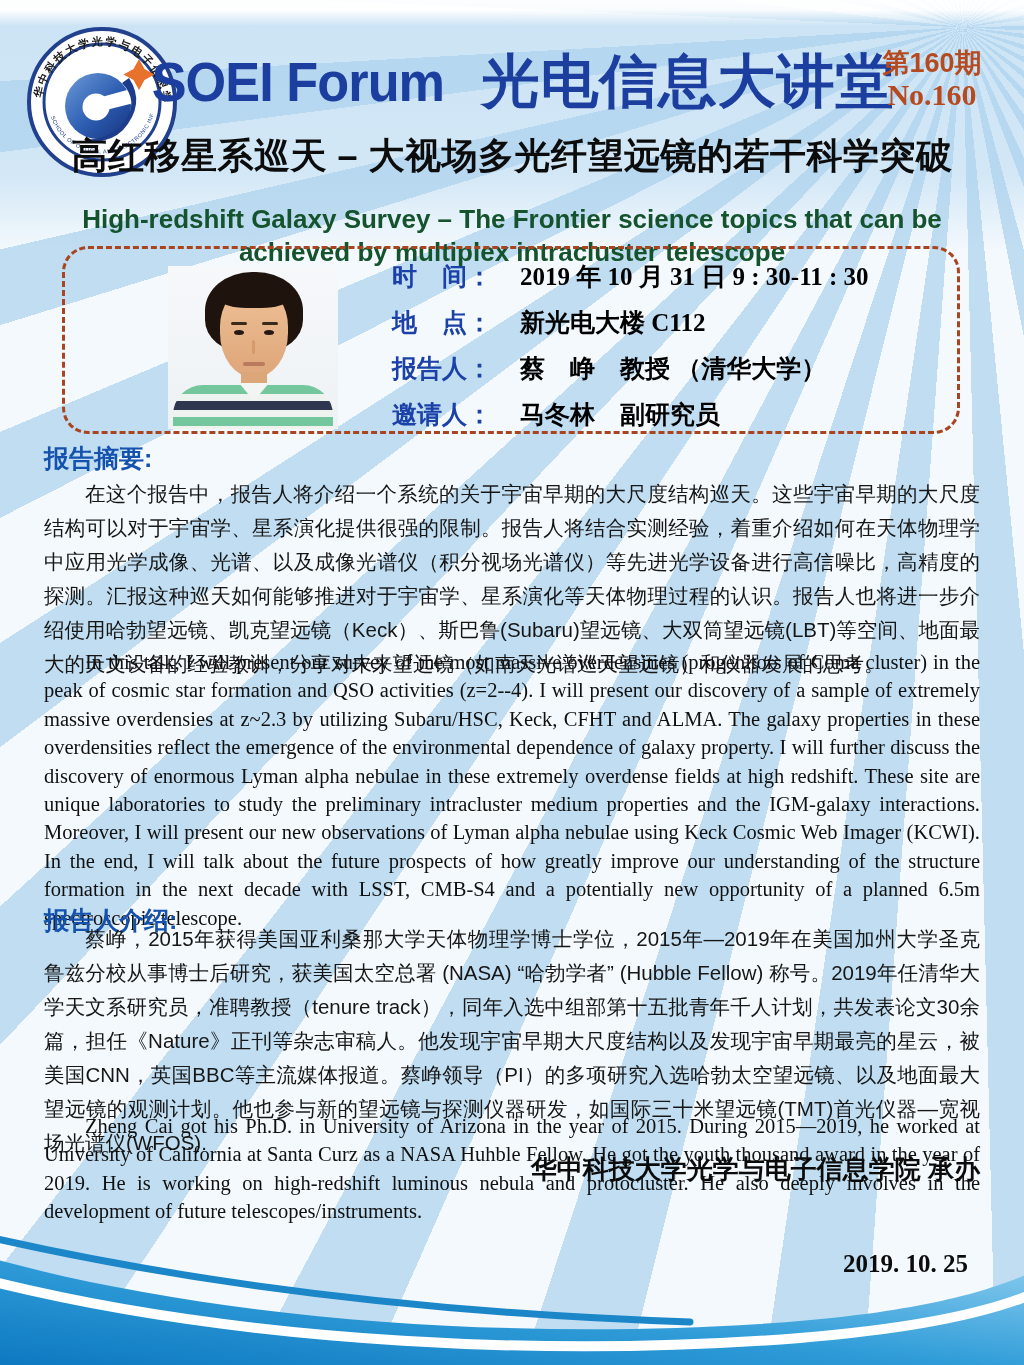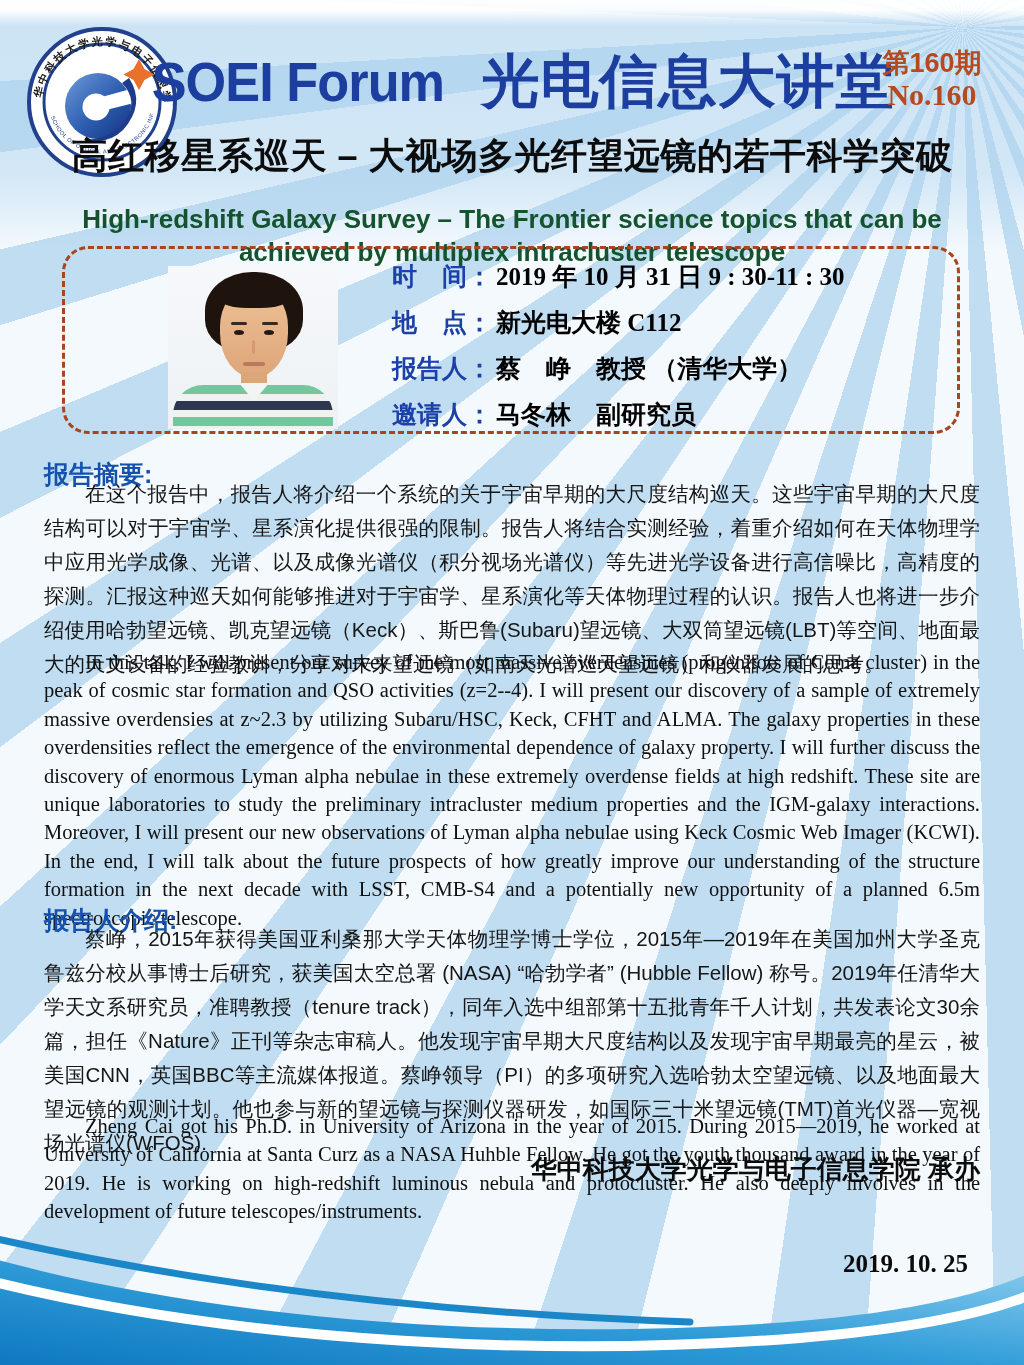--- a/index.html
+++ b/index.html
@@ -74,25 +74,25 @@
     background:repeating-linear-gradient(180deg,
       #74c79d 0 9px,#eef3f0 9px 16px,#2e3650 16px 25px,#eef3f0 25px 32px);
   }
   .photo .collar{
     position:absolute;left:71px;bottom:28px;width:30px;height:18px;background:#f2f5f3;
     clip-path:polygon(0 0,100% 0,50% 100%);
   }
   .info-rows{position:absolute;left:392px;top:260px;width:560px;}
   .info-row{display:flex;align-items:baseline;height:46px;}
   .info-row .lab{color:#1b41a8;font-weight:800;font-size:25px;white-space:pre;}
-  .info-row .val{color:#000;font-weight:700;font-size:25px;margin-left:4px;
+  .info-row .val{color:#000;font-weight:700;font-size:25px;margin-left:28px;
     font-family:"Liberation Serif", serif;white-space:pre;}
   
   .sec-heading{position:absolute;left:44px;font-size:25px;font-weight:800;color:#1452ae;}
-  .h-abstract{top:442px;margin-top:16px;}
+  .h-abstract{top:442px;}
   .h-speaker{top:904px;}
   .para{position:absolute;left:44px;width:936px;text-align:justify;color:#161616;}
   .para.cn{font-size:20.5px;line-height:34px;text-indent:2em;font-weight:500;}
   .para.en{font-size:20.5px;line-height:28.4px;text-indent:2em;
     font-family:"Liberation Serif", serif;font-weight:400;color:#101010;}
   .abs-cn{top:477px;}
   .abs-en{top:648px;}
   .bio-cn{top:922px;}
   .bio-en{top:1112px;}
   

